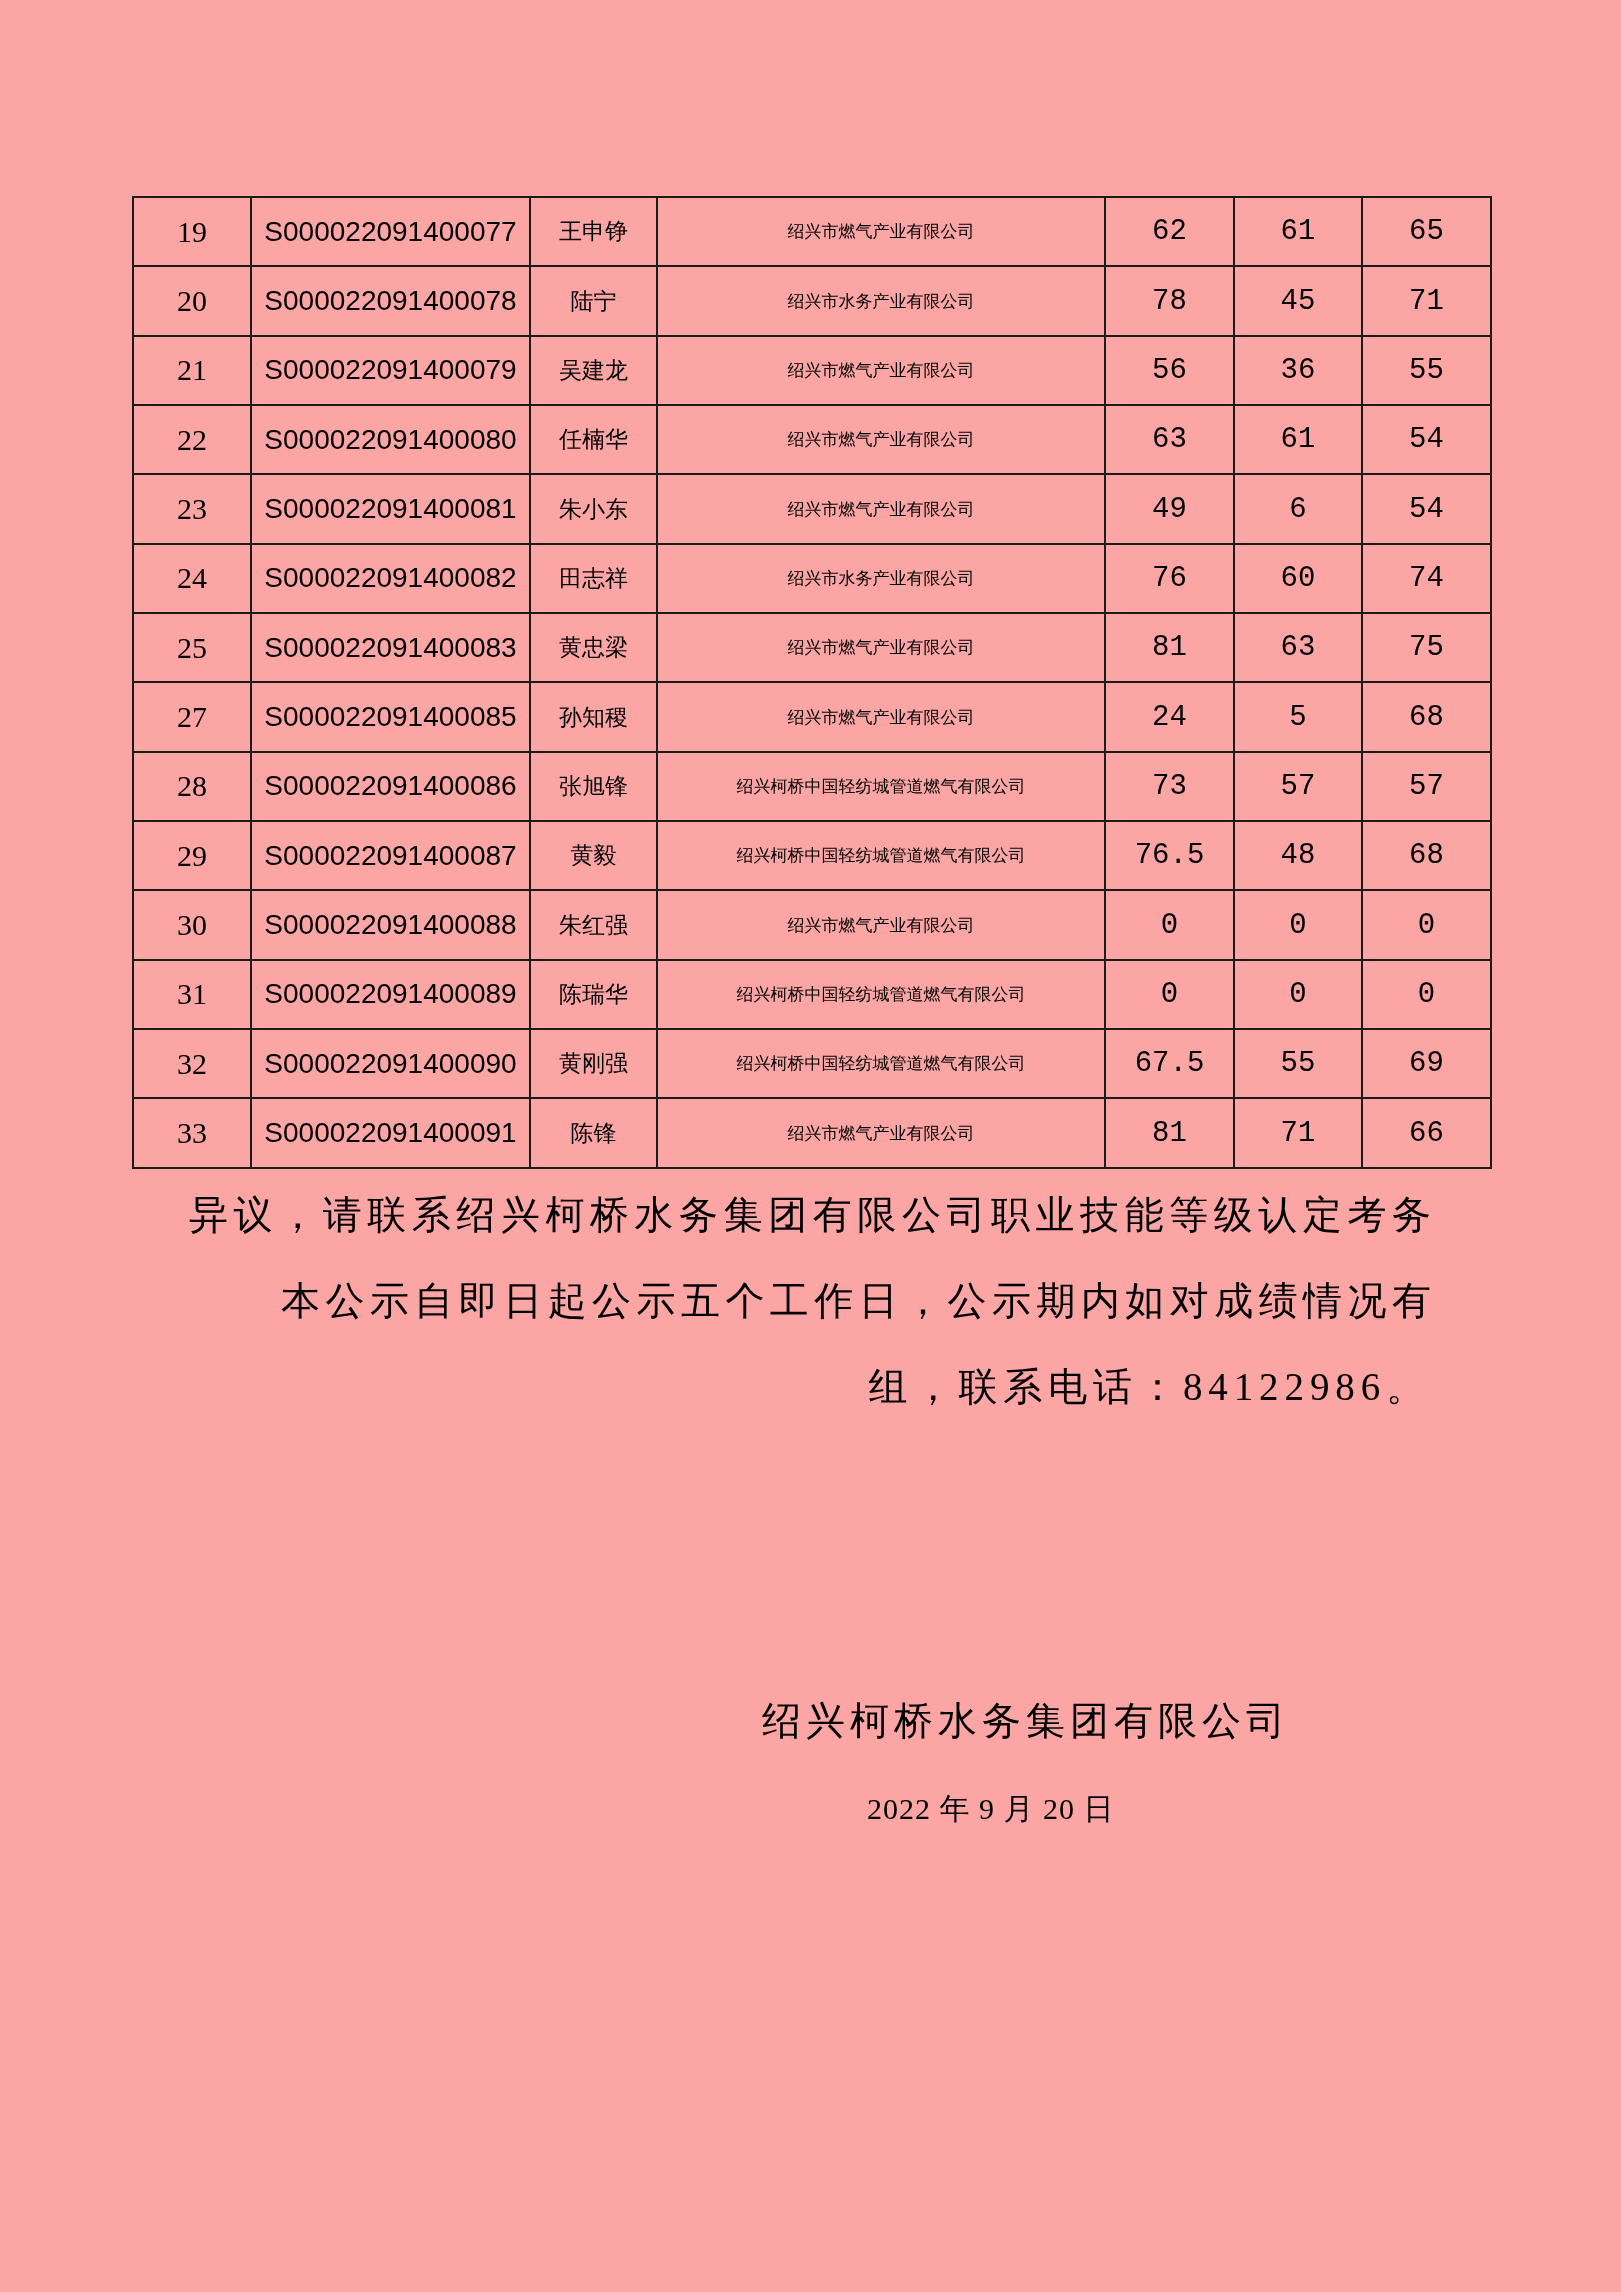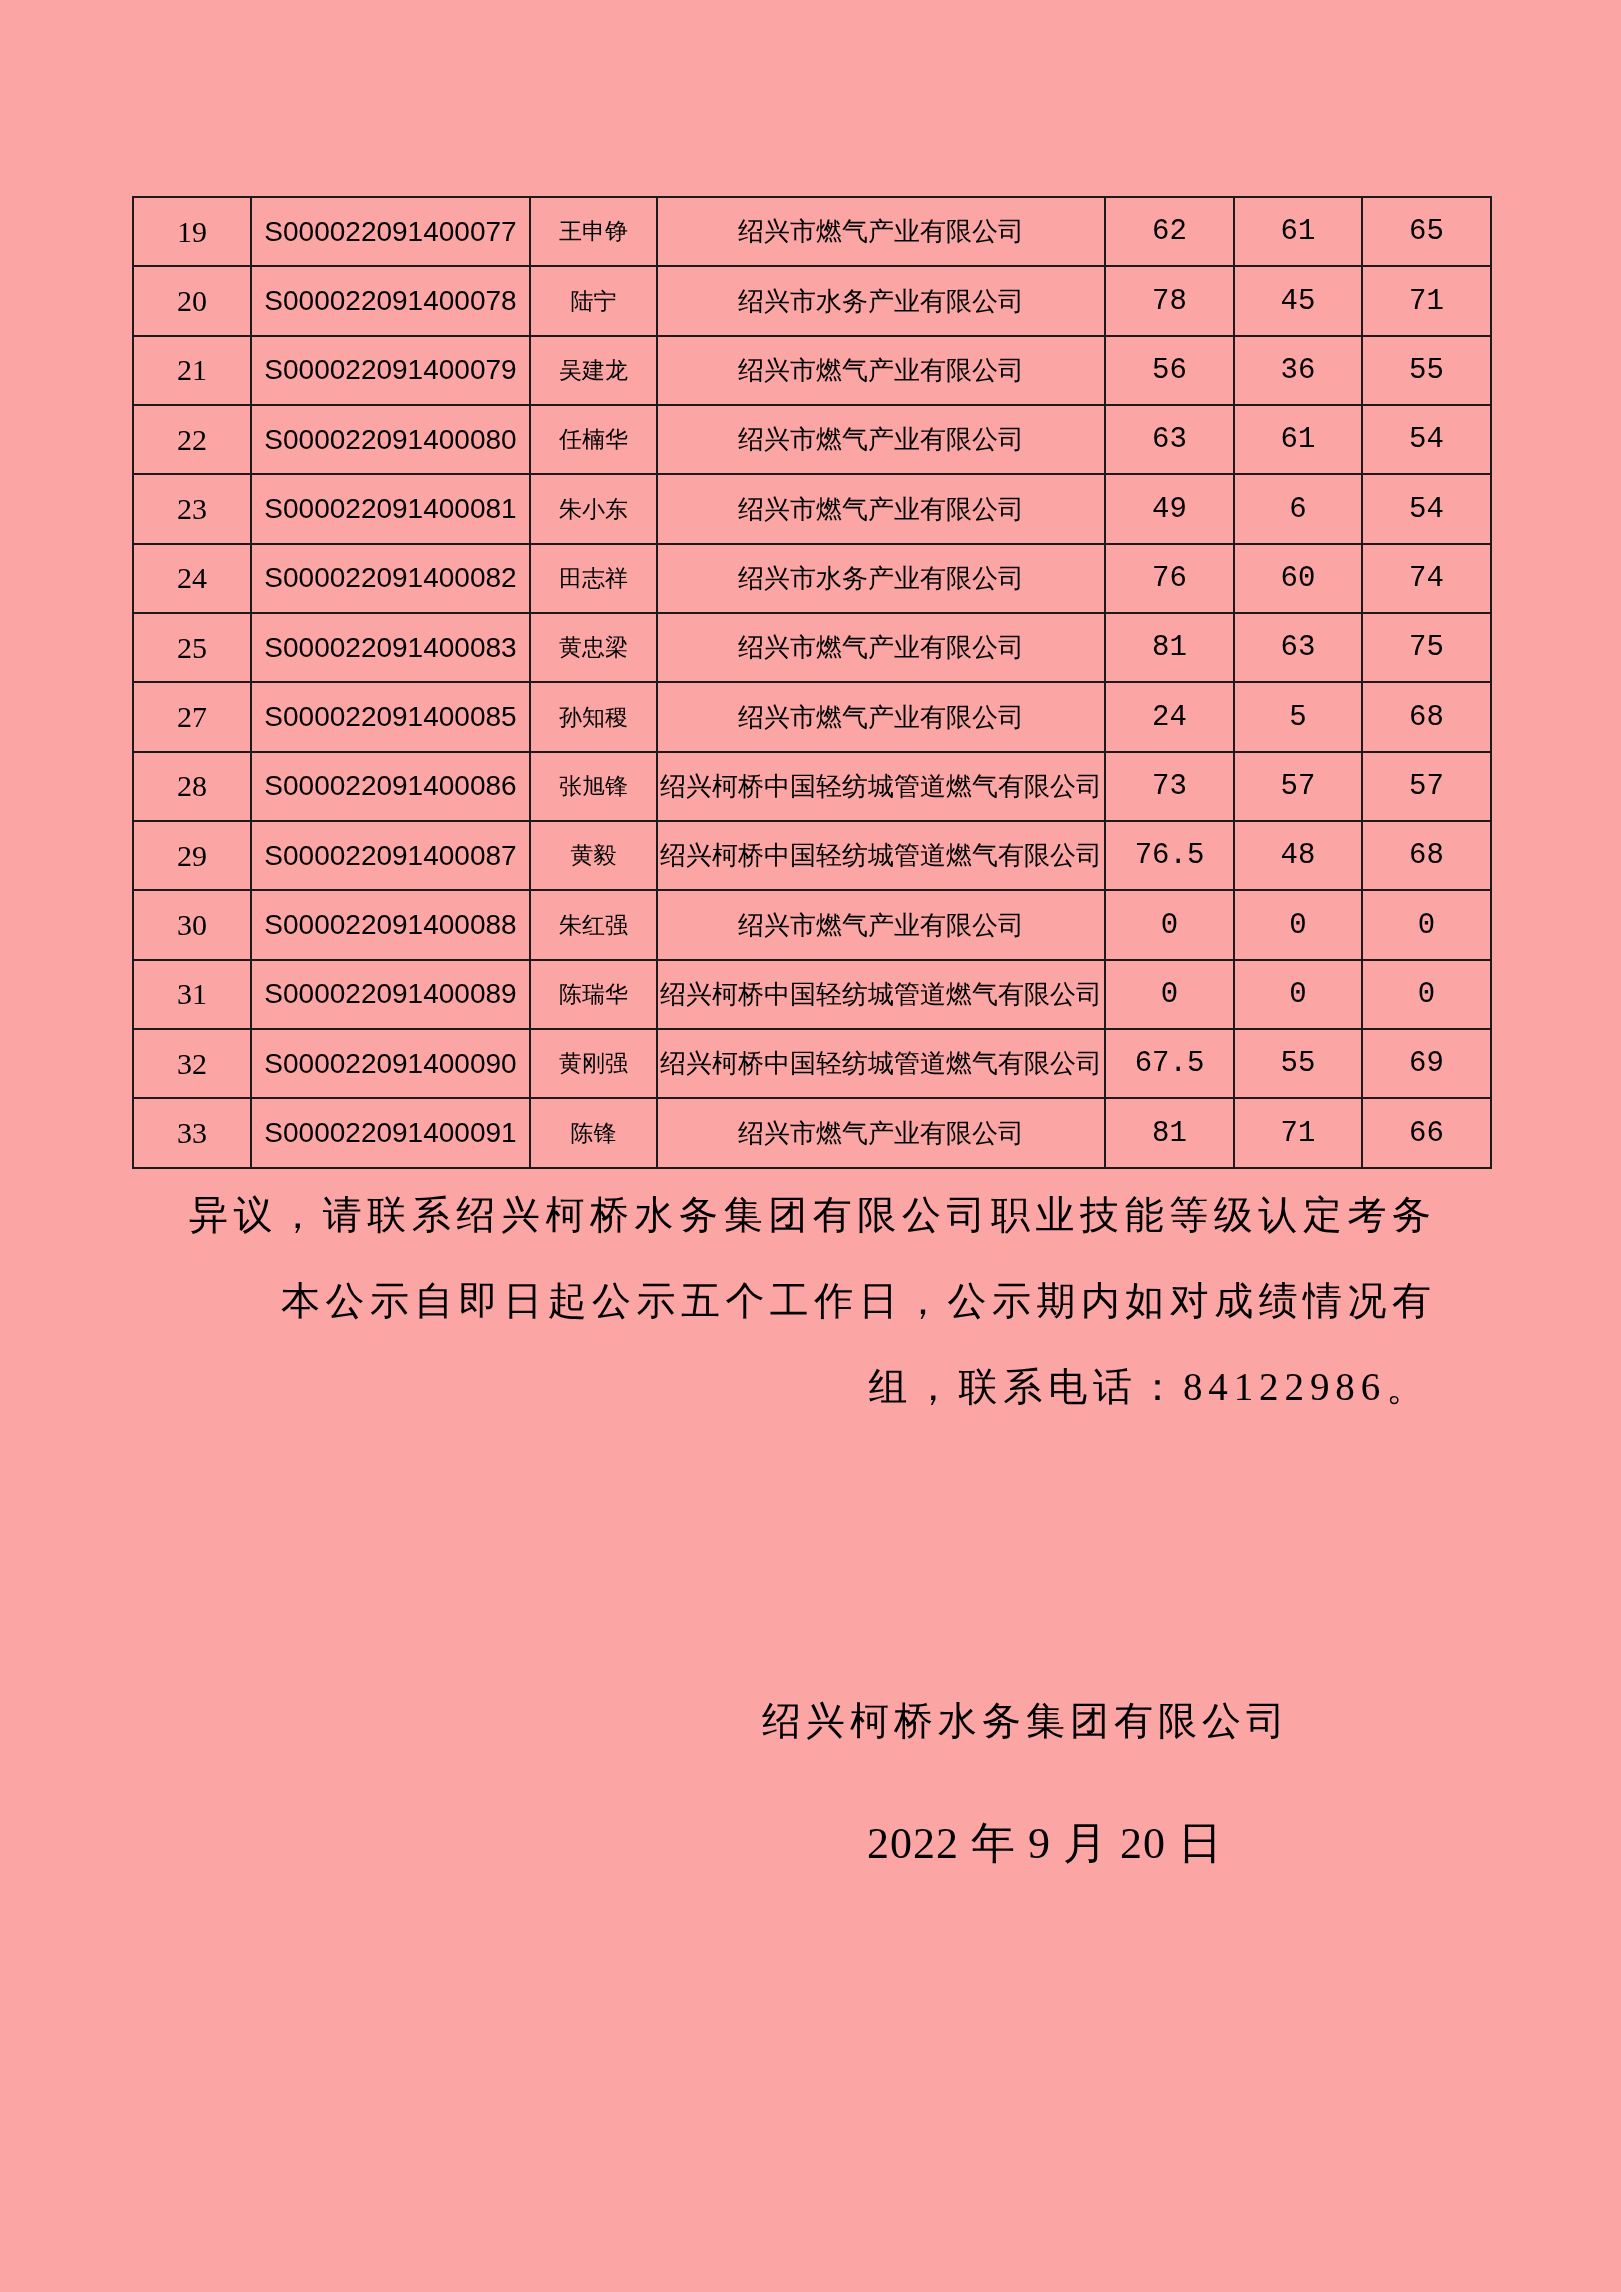--- a/index.html
+++ b/index.html
@@ -43,21 +43,21 @@
     font-size: 28px;
     padding-top: 9.8px;
   }
   td.cname {
     font-family: "Liberation Serif", "DejaVu Serif", serif;
     font-size: 23px;
     padding-top: 9.8px;
   }
   td.company {
     font-family: Liberation Sans, sans-serif;
-    font-size: 26px;
+    font-size: 17px;
     padding-top: 7.8px;
   }
   td.score {
     font-family: Liberation Mono, monospace;
     font-size: 29px;
     padding-top: 11.8px;
   }
 
   
   .notice {
@@ -90,26 +90,25 @@
     line-height: 59px;
     text-align: justify;
     text-align-last: justify;
     white-space: nowrap;
   }
   .sig-date {
     position: absolute;
     left: 867px;
     top: 1779px;
     width: 392px;
-    font-size: 44px;
+    font-size: 30px;
     line-height: 59px;
     letter-spacing: 1px;
     text-align: left;
     white-space: nowrap;
-    margin-top: 35px;
   }
 </style>
 </head>
 <body>
 
 <div class="page">
 
   <table class="results">
     <colgroup>
       <col style="width:118px">

